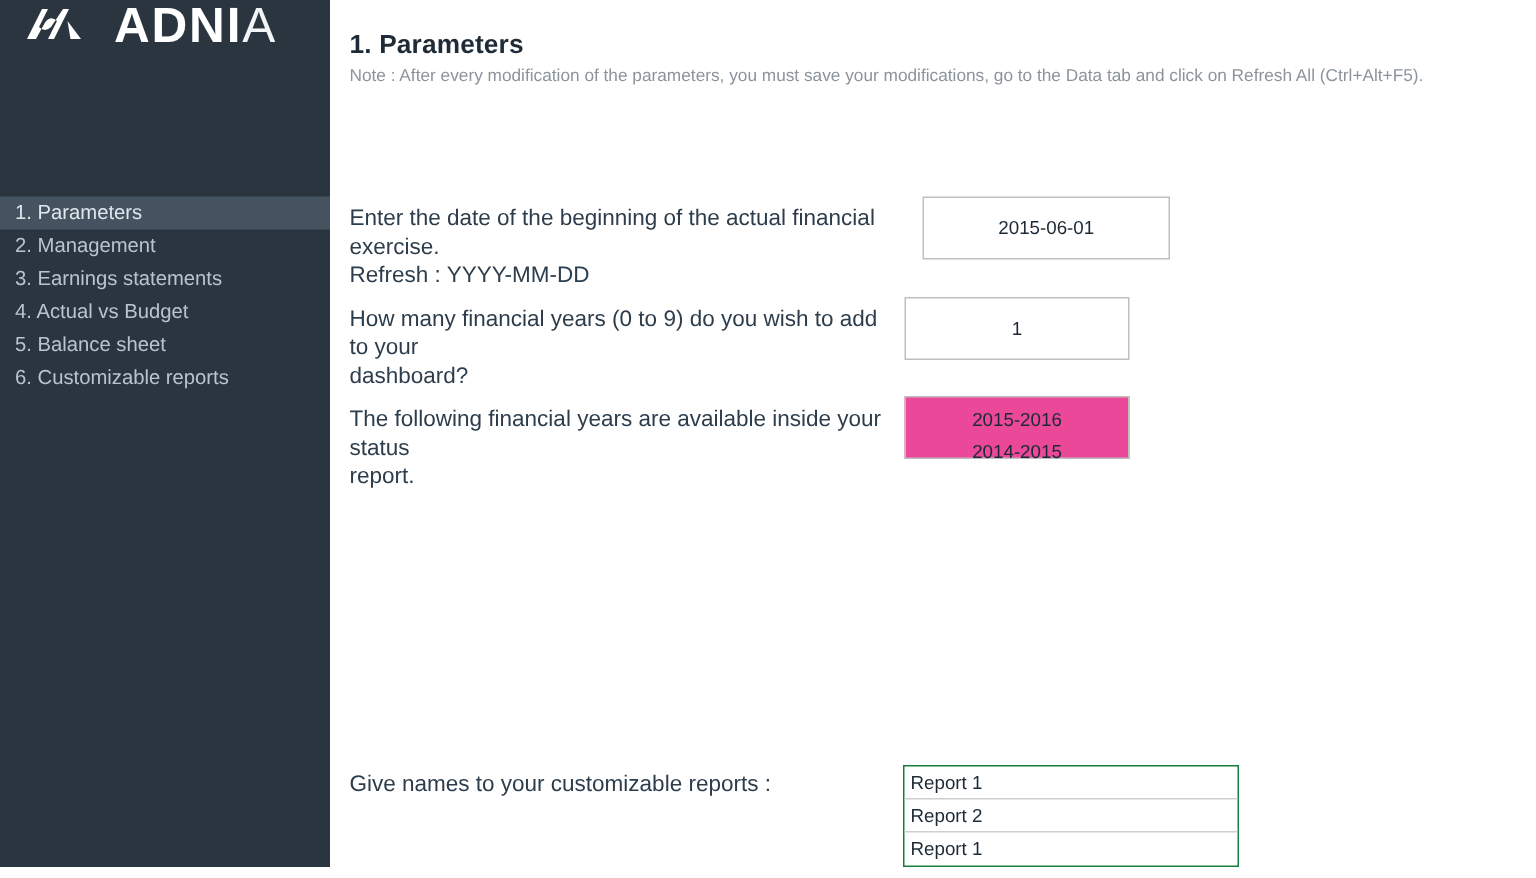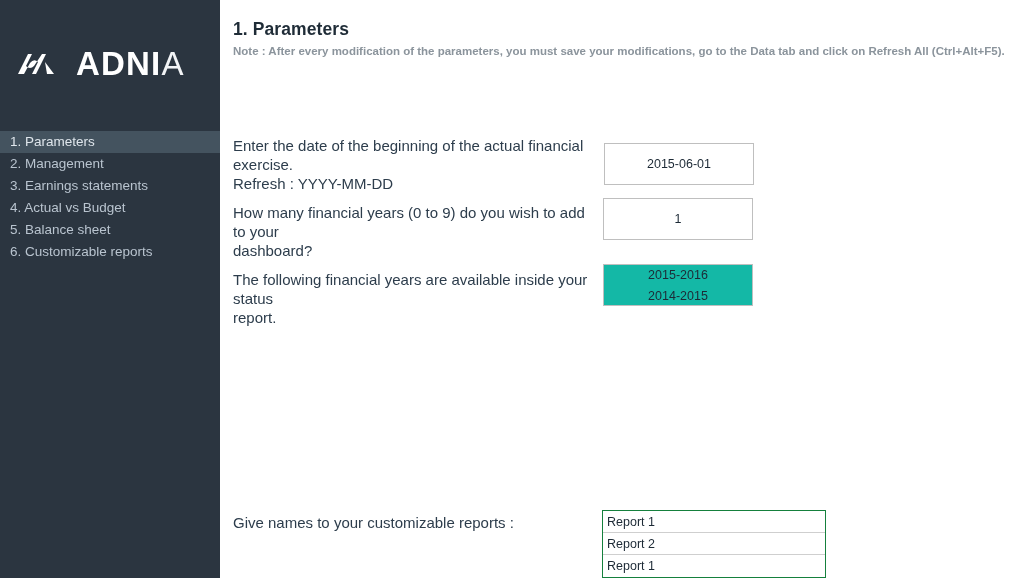--- a/index.html
+++ b/index.html
@@ -25,21 +25,21 @@
     background: #2b3540;
   }
 
   #logo-area {
     position: absolute;
     left: 0;
     top: 0;
     width: 220px;
     height: 80px;
     display: flex;
-    align-items: flex-end;
+    align-items: flex-start;
     padding-left: 14px;
     box-sizing: border-box;
   }
   #logo-mark {
     width: 48px;
     height: 32px;
     flex: 0 0 auto;
   }
   #logo-text {
     margin-left: 14px;
@@ -94,21 +94,20 @@
     color: #1f2c37;
     letter-spacing: 0.1px;
   }
   #page-note {
     position: absolute;
     left: 13px;
     top: 45px;
     font-size: 11.5px;
     color: #8b949c;
     white-space: nowrap;
-    font-weight: bold;
   }
 
   
   .form-row {
     position: absolute;
     left: 13px;
   }
   .form-label {
     position: absolute;
     left: 0;
@@ -125,39 +124,39 @@
     box-sizing: border-box;
     background: #ffffff;
     font-size: 12.5px;
     color: #1d2a36;
     text-align: center;
     display: flex;
     align-items: center;
     justify-content: center;
   }
   .value-box.readonly {
-    background: #14b8a6;
+    background: #ec4899;
     display: block;
+    padding-top: 5px;
   }
   .value-box.readonly .year-line {
     height: 21px;
     line-height: 21px;
     text-align: center;
     font-size: 12.5px;
     color: #1d2a36;
   }
 
   
   #row-date { top: 136px; }
   #box-date {
-    left: 371px;
+    left: 382px;
     top: -5px;
-    width: 150px;
+    width: 165px;
     height: 42px;
-    margin-top: 12px;
   }
 
   
   #row-years-count { top: 203px; }
   #box-years-count {
     left: 370px;
     top: -5px;
     width: 150px;
     height: 42px;
   }

